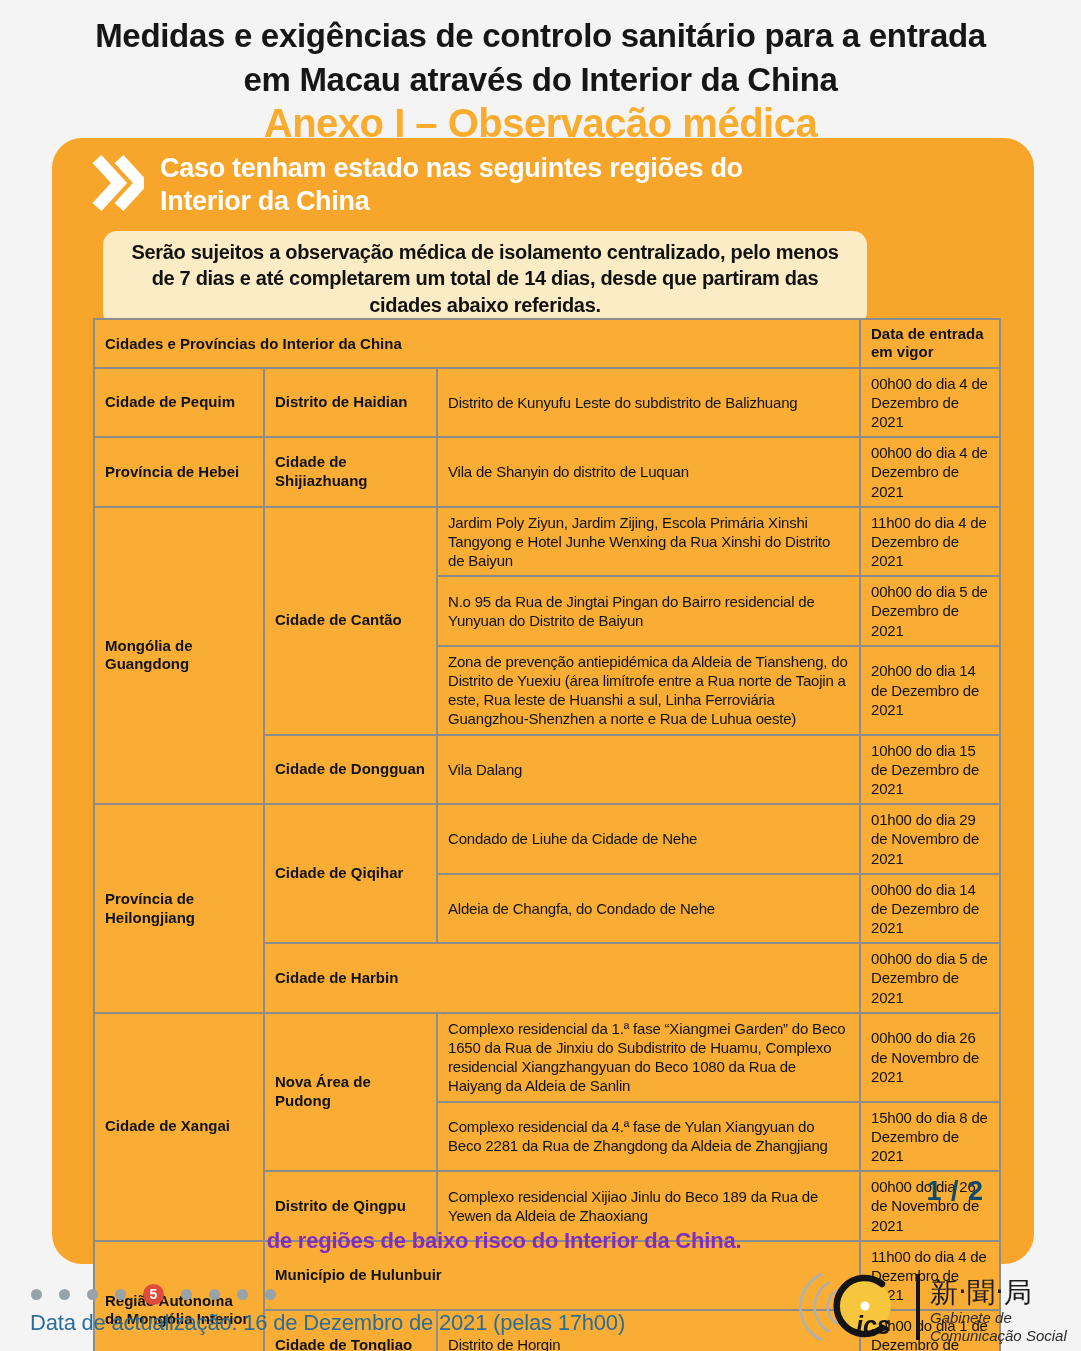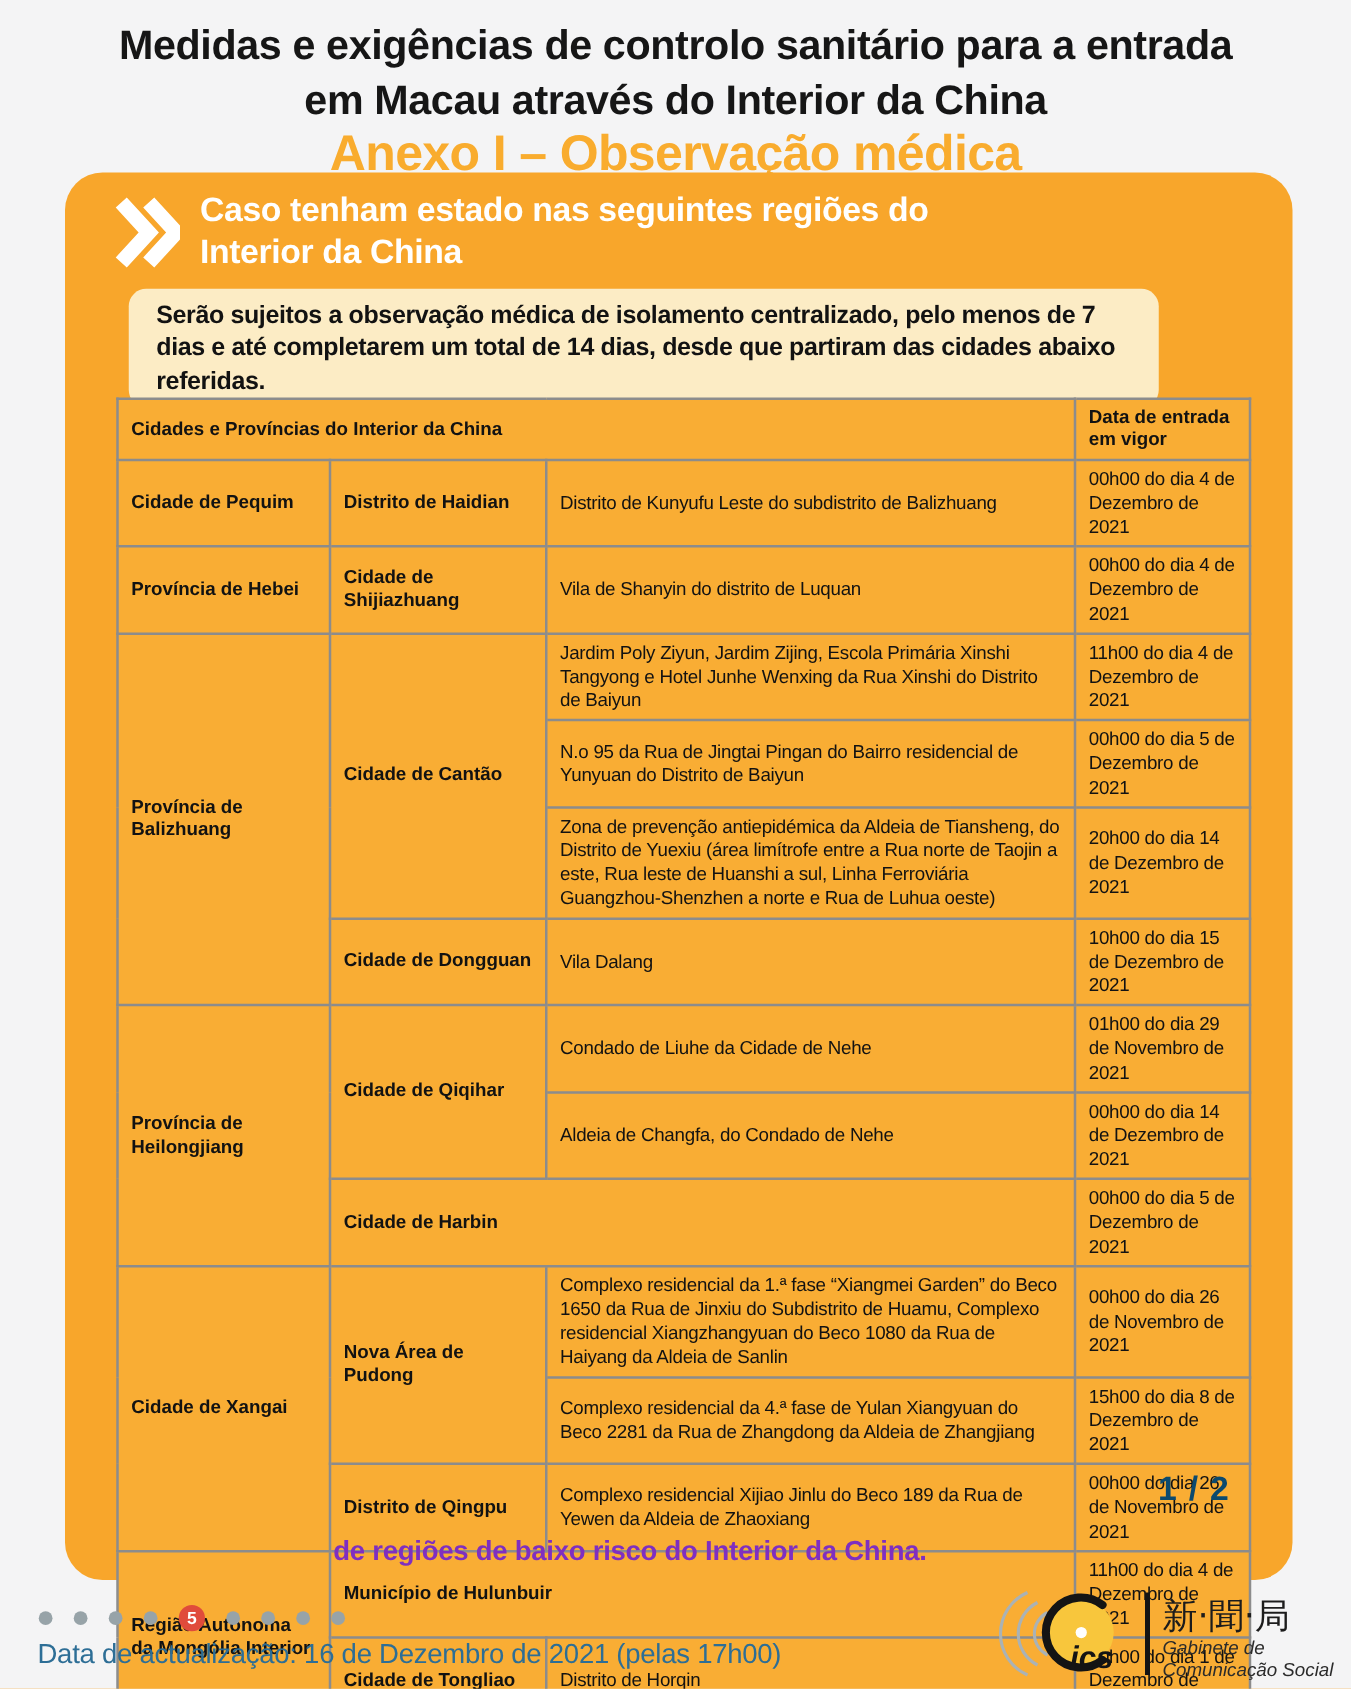--- a/index.html
+++ b/index.html
@@ -17,30 +17,30 @@
     overflow:hidden;
   }
   .title-block{padding-top:14px;text-align:center;}
   .title-line{font-size:33px;font-weight:bold;color:var(--title-black);line-height:1.32;letter-spacing:-.3px;}
   .subtitle{font-size:40px;font-weight:bold;color:var(--subtitle-orange);line-height:1.0;margin-top:2px;letter-spacing:-.5px;}
 
   .panel{
     position:absolute;left:52px;top:138px;width:982px;height:1126px;
     background:var(--orange-panel);border-radius:30px;
   }
-  .panel-heading-row{display:flex;align-items:center;gap:16px;padding:14px 0 0 40px;}
+  .panel-heading-row{display:flex;align-items:flex-start;gap:16px;padding:14px 0 0 40px;}
   .chevron{flex:0 0 auto;margin-top:2px;}
   .panel-heading{
     color:#fff;font-weight:bold;font-size:27px;line-height:1.22;width:640px;letter-spacing:-.3px;
   }
   .note-box{
-    margin:13px 0 0 51px;width:824px;min-height:68px;
+    margin:13px 0 0 51px;width:764px;min-height:68px;
     background:var(--cream);border-radius:14px;
     display:flex;align-items:center;justify-content:center;
-    padding:8px 22px;
+    padding:8px 22px;text-align:center;
     font-size:20px;font-weight:bold;color:#121212;line-height:1.32;letter-spacing:-.3px;
   }
   table.regions{
     position:absolute;left:41px;top:180px;width:906px;
     border-collapse:collapse;table-layout:fixed;
   }
   table.regions td,table.regions th{
     border:2px solid var(--border-gray);
     background:var(--orange-cell);
     padding:5px 10px;vertical-align:middle;
@@ -122,21 +122,21 @@
           <td class="cell-detail">Distrito de Kunyufu Leste do subdistrito de Balizhuang</td>
           <td class="cell-date">00h00 do dia 4 de Dezembro de 2021</td>
         </tr>
         <tr>
           <td class="cell-region">Província de Hebei</td>
           <td class="cell-city">Cidade de Shijiazhuang</td>
           <td class="cell-detail">Vila de Shanyin do distrito de Luquan</td>
           <td class="cell-date">00h00 do dia 4 de Dezembro de 2021</td>
         </tr>
         <tr>
-          <td class="cell-region" rowspan="4">Província de Balizhuang</td>
+          <td class="cell-region" rowspan="4">Mongólia de Guangdong</td>
           <td class="cell-city" rowspan="3">Cidade de Cantão</td>
           <td class="cell-detail">Jardim Poly Ziyun, Jardim Zijing, Escola Primária Xinshi Tangyong e Hotel Junhe Wenxing da Rua Xinshi do Distrito de Baiyun</td>
           <td class="cell-date">11h00 do dia 4 de Dezembro de 2021</td>
         </tr>
         <tr>
           <td class="cell-detail">N.o 95 da Rua de Jingtai Pingan do Bairro residencial de Yunyuan do Distrito de Baiyun</td>
           <td class="cell-date">00h00 do dia 5 de Dezembro de 2021</td>
         </tr>
         <tr>
           <td class="cell-detail">Zona de prevenção antiepidémica da Aldeia de Tiansheng, do Distrito de Yuexiu (área limítrofe entre a Rua norte de Taojin a este, Rua leste de Huanshi a sul, Linha Ferroviária Guangzhou-Shenzhen a norte e Rua de Luhua oeste)</td>

